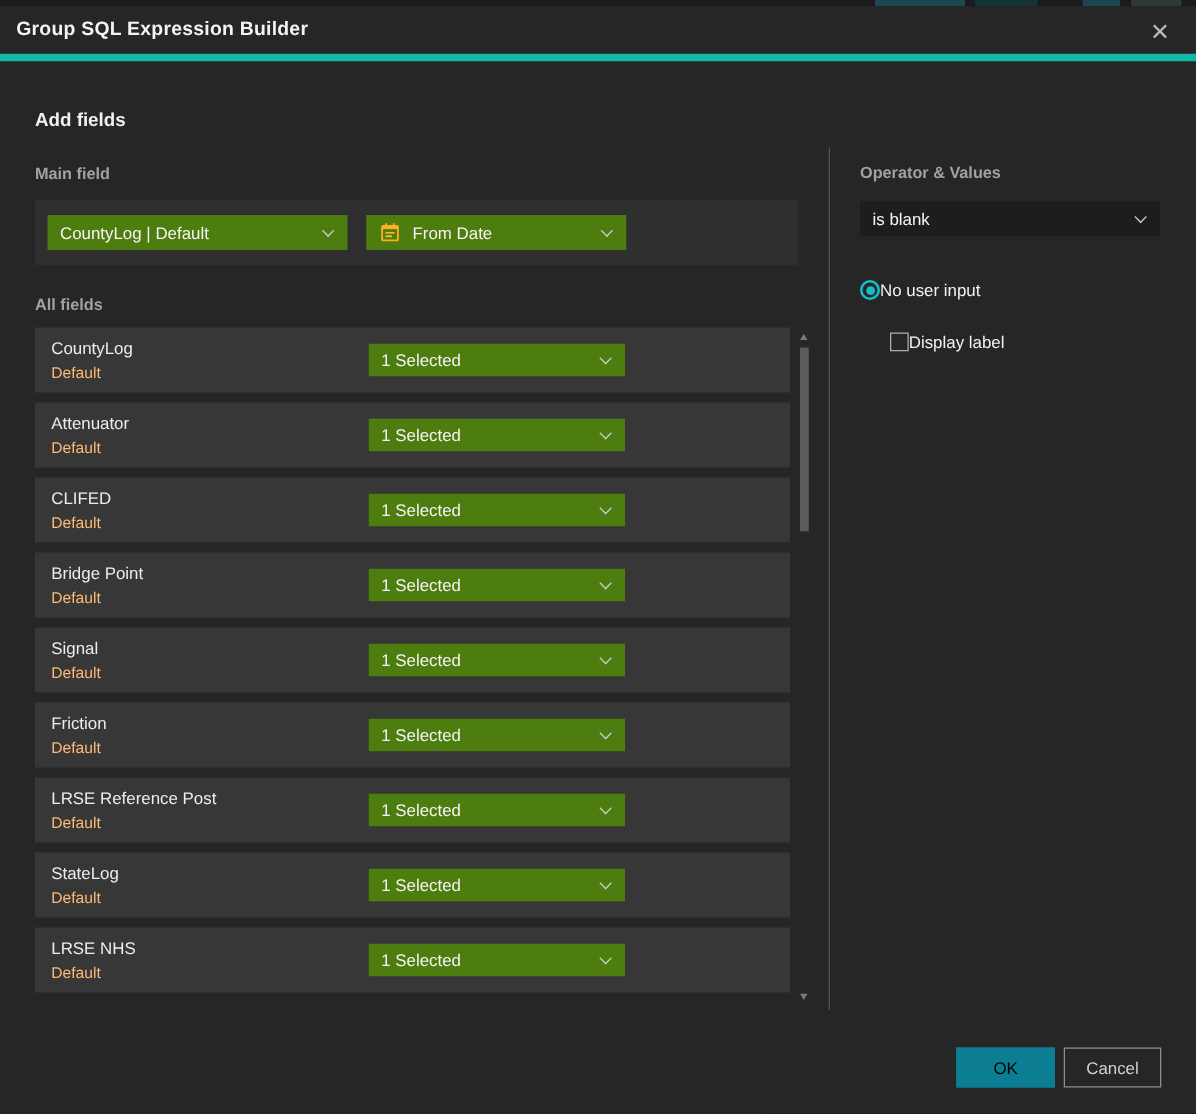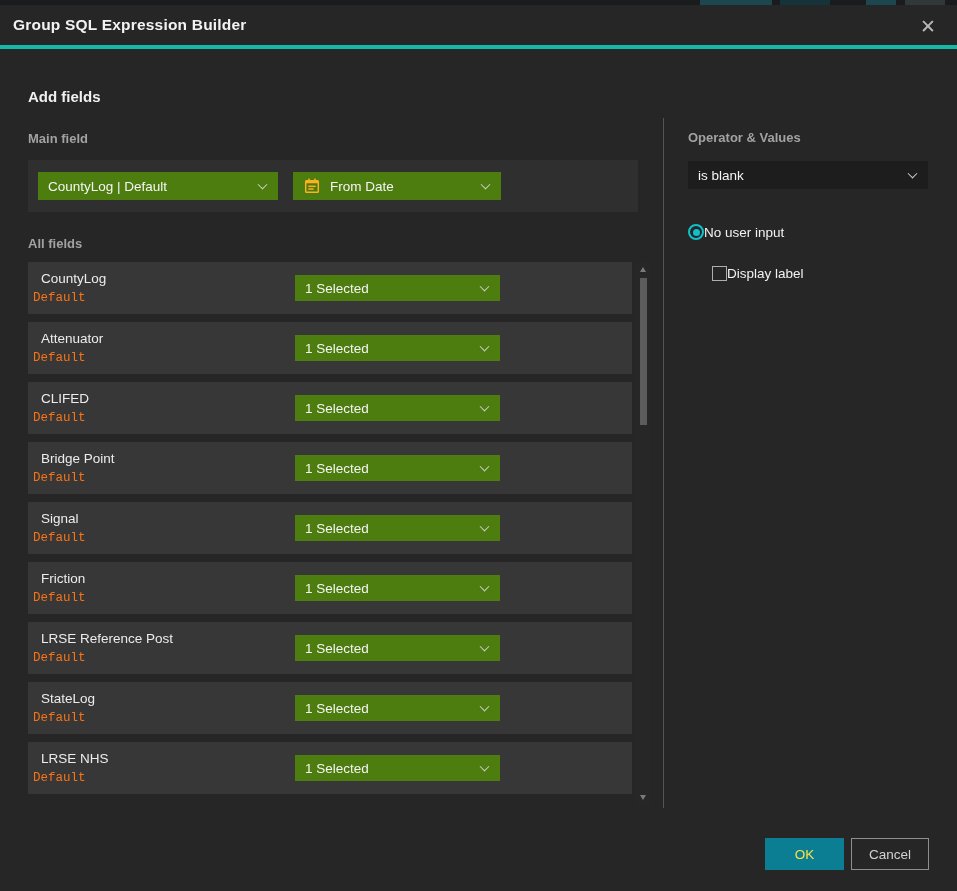--- a/index.html
+++ b/index.html
@@ -8,21 +8,21 @@
   .screen { position:relative; width:957px; height:891px; background:#161819; }
 
   
   .app-strip { position:absolute; top:0; left:0; width:957px; height:5px; background:#191b1c; }
   .app-strip .frag { position:absolute; top:0; height:5px; }
 
   
   .dialog { position:absolute; top:5px; left:0; width:957px; height:886px; background:#262626; }
 
   .dlg-header { position:absolute; top:0; left:0; width:957px; height:44px;
-    border-bottom:4px solid #14b8a6; display:flex; align-items:center; }
+    border-bottom:6px solid #14b8a6; display:flex; align-items:center; }
   .dlg-title { margin-left:13px; font-size:15.5px; font-weight:700; color:#f3f3f3; letter-spacing:.2px; }
   .close-btn { position:absolute; right:14px; top:6px; width:30px; height:30px;
     display:flex; align-items:center; justify-content:center; color:#b9b9b9;
     font-size:19px; cursor:pointer; }
 
   .h-add-fields { position:absolute; left:28px; top:83px; font-size:15px; font-weight:700; color:#f0f0f0; }
   .sec-label { position:absolute; font-size:13px; font-weight:700; color:#a2a2a2; }
 
   
   .main-field-box { position:absolute; left:28px; top:155px; width:610px; height:52px; background:#2f2f2f; }
@@ -32,21 +32,21 @@
     border-right:1.5px solid #cfcfcf; border-bottom:1.5px solid #cfcfcf;
     transform:translateY(-70%) rotate(45deg); }
   .sel-layer { position:absolute; left:10px; top:12px; width:240px; height:28px; }
   .sel-field { position:absolute; left:265px; top:12px; width:208px; height:28px; }
   .sel-field .cal { margin-right:9px; display:flex; align-items:center; }
 
   
   .fields-list { position:absolute; left:28px; top:257px; width:604px; }
   .field-row { position:relative; width:604px; height:52px; background:#373737; margin-bottom:8px;padding-left:12px; }
   .field-name { position:absolute; left:13px; top:9px; font-size:13.5px; color:#ececec; }
-  .field-sub { position:absolute; left:5px; bottom:9px; font-size:12.5px; color:#f97316;font-family:Liberation Mono, monospace; }
+  .field-sub { position:absolute; left:13px; bottom:9px; font-size:12.5px; color:#fdba74; }
   .field-sel { position:absolute; left:267px; top:13px; width:205px; height:26px; }
 
   
   .scrollbar { position:absolute; left:637px; top:257px; width:13px; height:543px; background:#272727; }
   .sb-arrow { position:absolute; left:3px; width:0; height:0; border-left:3.5px solid transparent;
     border-right:3.5px solid transparent; cursor:pointer; }
   .sb-up { top:5px; border-bottom:5px solid #7a7a7a; }
   .sb-down { bottom:5px; border-top:5px solid #7a7a7a; }
   .sb-thumb { position:absolute; left:3px; top:16px; width:7px; height:147px; background:#5c5c5c; cursor:pointer; }
 
@@ -60,21 +60,21 @@
   .radio { width:16px; height:16px; border-radius:50%; border:2px solid #12c0ca;
     background:#262626; display:flex; align-items:center; justify-content:center; }
   .radio .dot { width:7px; height:7px; border-radius:50%; background:#12c0ca; }
   .radio-row .lbl, .check-row .lbl { font-size:13.5px; color:#f2f2f2; }
   .check-row { position:absolute; left:24px; top:148px; display:flex; align-items:center; cursor:pointer; }
   .checkbox { width:15px; height:15px; border:1.5px solid #aeaeae; background:transparent; }
 
   
   .footer { position:absolute; right:28px; bottom:21px; display:flex; gap:7px; }
   .btn { height:32px; font-size:13.5px; display:flex; align-items:center; justify-content:center; cursor:pointer; }
-  .btn-ok { width:79px; background:#0b7e93; color:#fde047; border:1px solid #0b7e93; }
+  .btn-ok { width:79px; background:#0b7e93; color:#000000; border:1px solid #0b7e93; }
   .btn-cancel { width:78px; background:transparent; color:#d2d2d2; border:1px solid #8e8e8e; }
 </style>
 </head>
 <body>
 
 <div class="screen">
 
   <div class="app-strip">
     <div class="frag" style="left:700px;width:72px;background:#1d474f;"></div>
     <div class="frag" style="left:780px;width:50px;background:#16333a;"></div>

